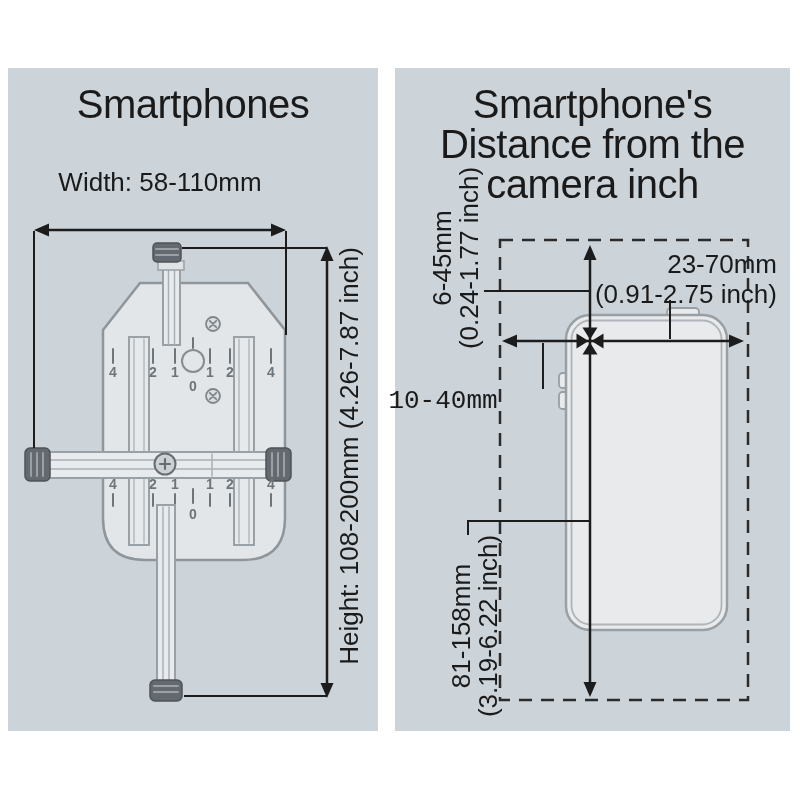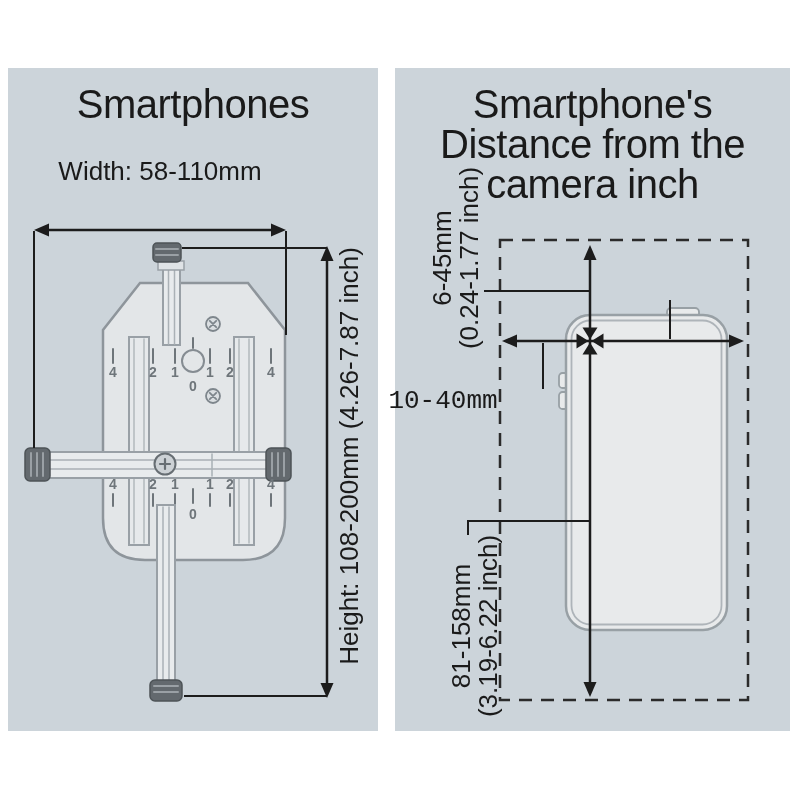--- a/index.html
+++ b/index.html
@@ -139,21 +139,21 @@
       <line x1="319" y1="192" x2="319" y2="616" stroke-width="2.5"></line>
       <polygon points="319,178 312.5,193 325.5,193" stroke="none"></polygon>
       <polygon points="319,630 312.5,615 325.5,615" stroke="none"></polygon>
       <line x1="174" y1="180" x2="319" y2="180" stroke-width="2"></line>
       <line x1="176" y1="628" x2="319" y2="628" stroke-width="2"></line>
     </g>
   </svg>
 
   <div class="title">Smartphones</div>
 
-  <div class="dim-label" style="left:37px;top:88px;width:230px;">
+  <div class="dim-label" style="left:37px;top:99px;width:230px;">
     <div>Width: 58-110mm</div>
   </div>
 
   <div class="dim-label rot" style="left:121px;top:373px;width:440px;">Height: 108-200mm (4.26-7.87 inch)</div>
 </div>
 
 <div class="panel" id="panel-right">
 
   <svg viewBox="0 0 395 663" width="395" height="663">
 
@@ -193,20 +193,22 @@
     </g>
   </svg>
 
   <div class="title">
     <div>Smartphone's</div>
     <div>Distance from the</div>
     <div>camera inch</div>
   </div>
 
   <div class="dim-label" style="right:13px;top:181px;width:230px;text-align:right;">
+    <div>23-70mm</div>
+    <div>(0.91-2.75 inch)</div>
   </div>
 
   <div class="dim-label rot" style="left:-44px;top:163px;width:210px;line-height:27px;">
     <div>6-45mm</div>
     <div>(0.24-1.77 inch)</div>
   </div>
 
   <div class="dim-label" style="left:-62px;top:318px;width:220px;text-align:center;font-family:Liberation Mono, monospace;">
     <div>10-40mm</div>
   </div>

